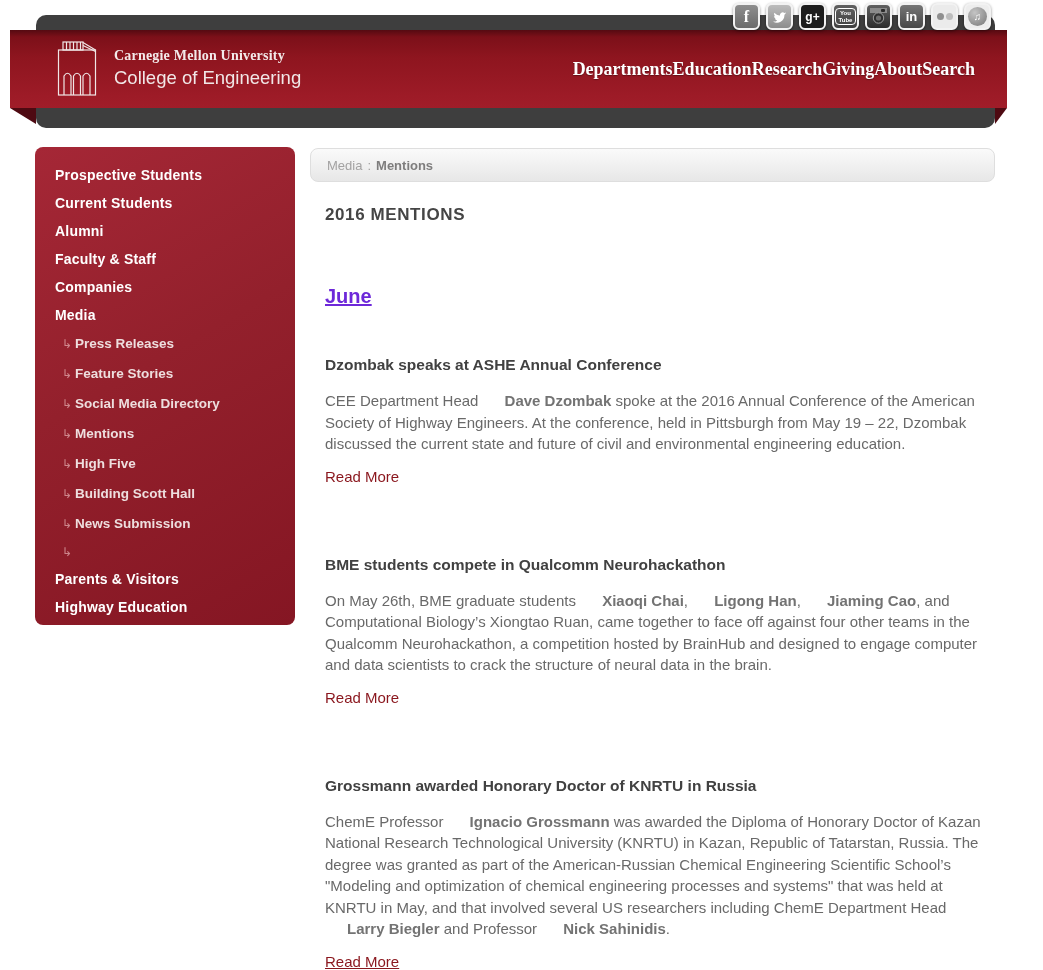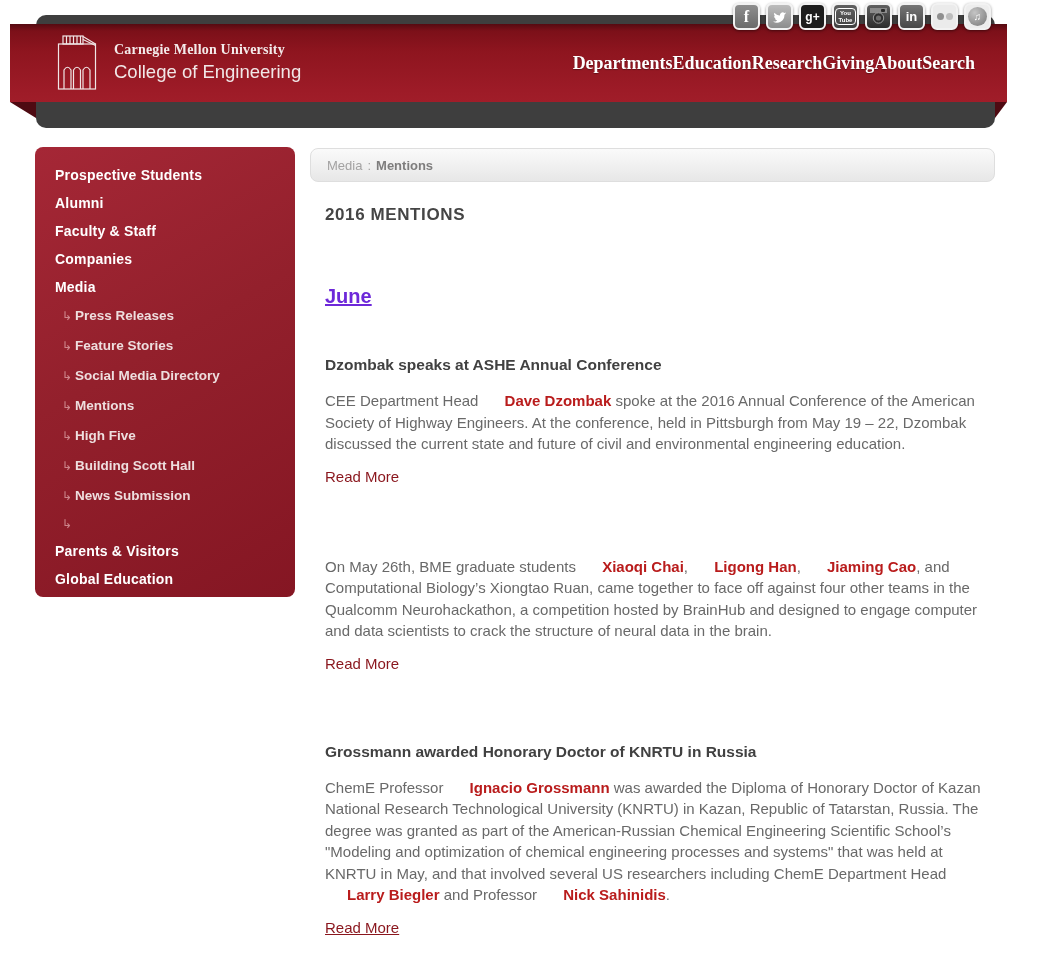--- a/index.html
+++ b/index.html
@@ -25,21 +25,21 @@
   .si-li { background:linear-gradient(#767676,#474747); font:bold 13px "Liberation Sans",sans-serif; }
   .si-fl { background:#ebebeb; gap:2px; }
   .si-fl .dot { width:7px; height:7px; border-radius:50%; display:inline-block; }
   .si-it { background:#ededed; }
   .si-it .circ { width:19px; height:19px; border-radius:50%;
                  background:radial-gradient(circle at 35% 30%, #c4c4c4, #767676);
                  display:flex; align-items:center; justify-content:center;
                  color:#fff; font-size:10px; }
 
   
-  .banner { position:absolute; left:10px; top:24px; width:997px; height:78px; z-index:3;
+  .banner { position:absolute; left:10px; top:30px; width:997px; height:78px; z-index:3;
             background:linear-gradient(180deg,#550a11 0%, #7c1019 9%, #8e151f 35%, #9d1b27 85%, #a01d29 100%); }
   .fold { position:absolute; top:78px; background:#4e0a12; }
   .fold-l { left:0; width:26px; height:16px; clip-path:polygon(0 0,100% 0,100% 100%); }
   .fold-r { right:0; width:12px; height:16px; clip-path:polygon(0 0,100% 0,0 100%); }
 
   .logo { position:absolute; left:45px; top:9px; display:flex; align-items:center; gap:15px;
           color:#f3eaea; cursor:pointer; }
   .logo-l1 { font-family:"Liberation Serif",serif; font-weight:bold; font-size:14px; letter-spacing:.2px; }
   .logo-l2 { font-size:18.5px; font-weight:400; margin-top:3px; color:#f1e7e7; }
 
@@ -65,21 +65,21 @@
               padding:0 16px; font-size:13px; color:#a3a2a2; gap:5px; }
   .crumb-cur { font-weight:bold; color:#7e7d7d; }
 
   .content { padding:0 15px; }
   .page-title { margin-top:23px; font-size:17px; font-weight:bold; color:#454545; letter-spacing:.6px; }
   .month { margin-top:60px; font-size:20px; font-weight:bold; color:#6d28d9;text-decoration:underline; }
   .article { margin-top:70px; }
   .article.first { margin-top:23px; }
   .article-title { font-size:15.5px; font-weight:bold; color:#414141;margin-top:48px; }
   .article p { margin-top:16px; font-size:15px; line-height:21.5px; color:#696969; width:658px; }
-  .article p b { color:#b91c1c;padding-left:22px; }
+  .article p b { color:#737373;padding-left:22px; }
   .read-more { display:inline-block; margin-top:13px; font-size:15px; color:#8a161d;
                cursor:pointer; text-decoration:none; }
   .read-more.underline { text-decoration:underline; }
 </style>
 </head>
 <body>
 
 <div class="topbar"></div>
 
 <div class="social">
@@ -142,20 +142,21 @@
     <span class="nav-item">Education</span>
     <span class="nav-item">Research</span>
     <span class="nav-item">Giving</span>
     <span class="nav-item">About</span>
     <span class="nav-item">Search</span>
   </div>
 </div>
 
 <div class="sidebar">
   <span class="side-top">Prospective Students</span>
+  <span class="side-top">Current Students</span>
   <span class="side-top">Alumni</span>
   <span class="side-top">Faculty &amp; Staff</span>
   <span class="side-top">Companies</span>
   <span class="side-top">Media</span>
 
   <div class="side-sub">
     <span class="arrow">↳</span>
     <span class="slabel">Press Releases</span>
   </div>
   <div class="side-sub">
@@ -180,41 +181,42 @@
   </div>
   <div class="side-sub">
     <span class="arrow">↳</span>
     <span class="slabel">News Submission</span>
   </div>
   <div class="side-sub">
     <span class="arrow">↳</span>
   </div>
 
   <span class="side-top">Parents &amp; Visitors</span>
-  <span class="side-top">Global Education</span>
+  <span class="side-top">Highway Education</span>
 </div>
 
 <div class="main">
   <div class="crumbbar">
     <span>Media</span>
     <span>:</span>
     <span class="crumb-cur">Mentions</span>
   </div>
 
   <div class="content">
     <h1 class="page-title">2016 MENTIONS</h1>
     <h2 class="month">June</h2>
 
     <div class="article first">
       <h3 class="article-title">Dzombak speaks at ASHE Annual Conference</h3>
       <p><span>CEE Department Head </span><b>Dave Dzombak</b><span> spoke at the 2016 Annual Conference of the American Society of Highway Engineers. At the conference, held in Pittsburgh from May 19 – 22, Dzombak discussed the current state and future of civil and environmental engineering education.</span></p>
       <a class="read-more">Read More</a>
     </div>
 
     <div class="article">
+      <h3 class="article-title">BME students compete in Qualcomm Neurohackathon</h3>
       <p><span>On May 26th, BME graduate students </span><b>Xiaoqi Chai</b><span>, </span><b>Ligong Han</b><span>, </span><b>Jiaming Cao</b><span>, and Computational Biology’s Xiongtao Ruan, came together to face off against four other teams in the Qualcomm Neurohackathon, a competition hosted by BrainHub and designed to engage computer and data scientists to crack the structure of neural data in the brain.</span></p>
       <a class="read-more">Read More</a>
     </div>
 
     <div class="article">
       <h3 class="article-title">Grossmann awarded Honorary Doctor of KNRTU in Russia</h3>
       <p><span>ChemE Professor </span><b>Ignacio Grossmann</b><span> was awarded the Diploma of Honorary Doctor of Kazan National Research Technological University (KNRTU) in Kazan, Republic of Tatarstan, Russia. The degree was granted as part of the American-Russian Chemical Engineering Scientific School’s "Modeling and optimization of chemical engineering processes and systems" that was held at KNRTU in May, and that involved several US researchers including ChemE Department Head </span><b>Larry Biegler</b><span> and Professor </span><b>Nick Sahinidis</b><span>.</span></p>
       <a class="read-more underline">Read More</a>
     </div>
   </div>

